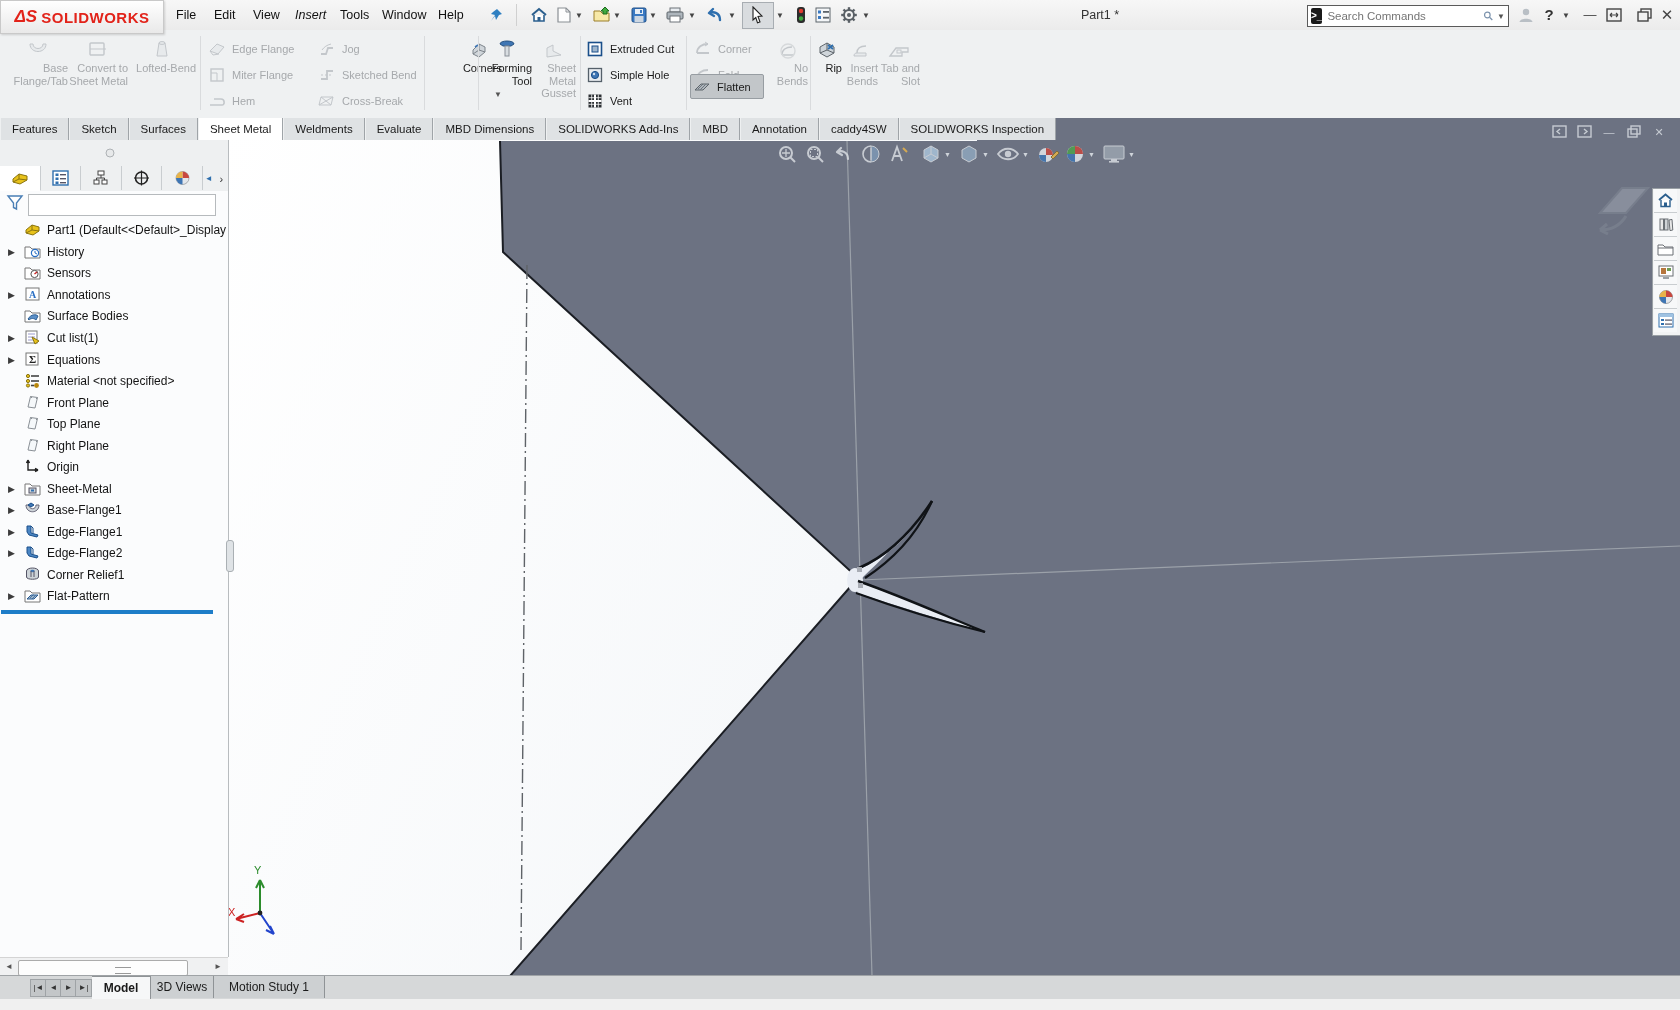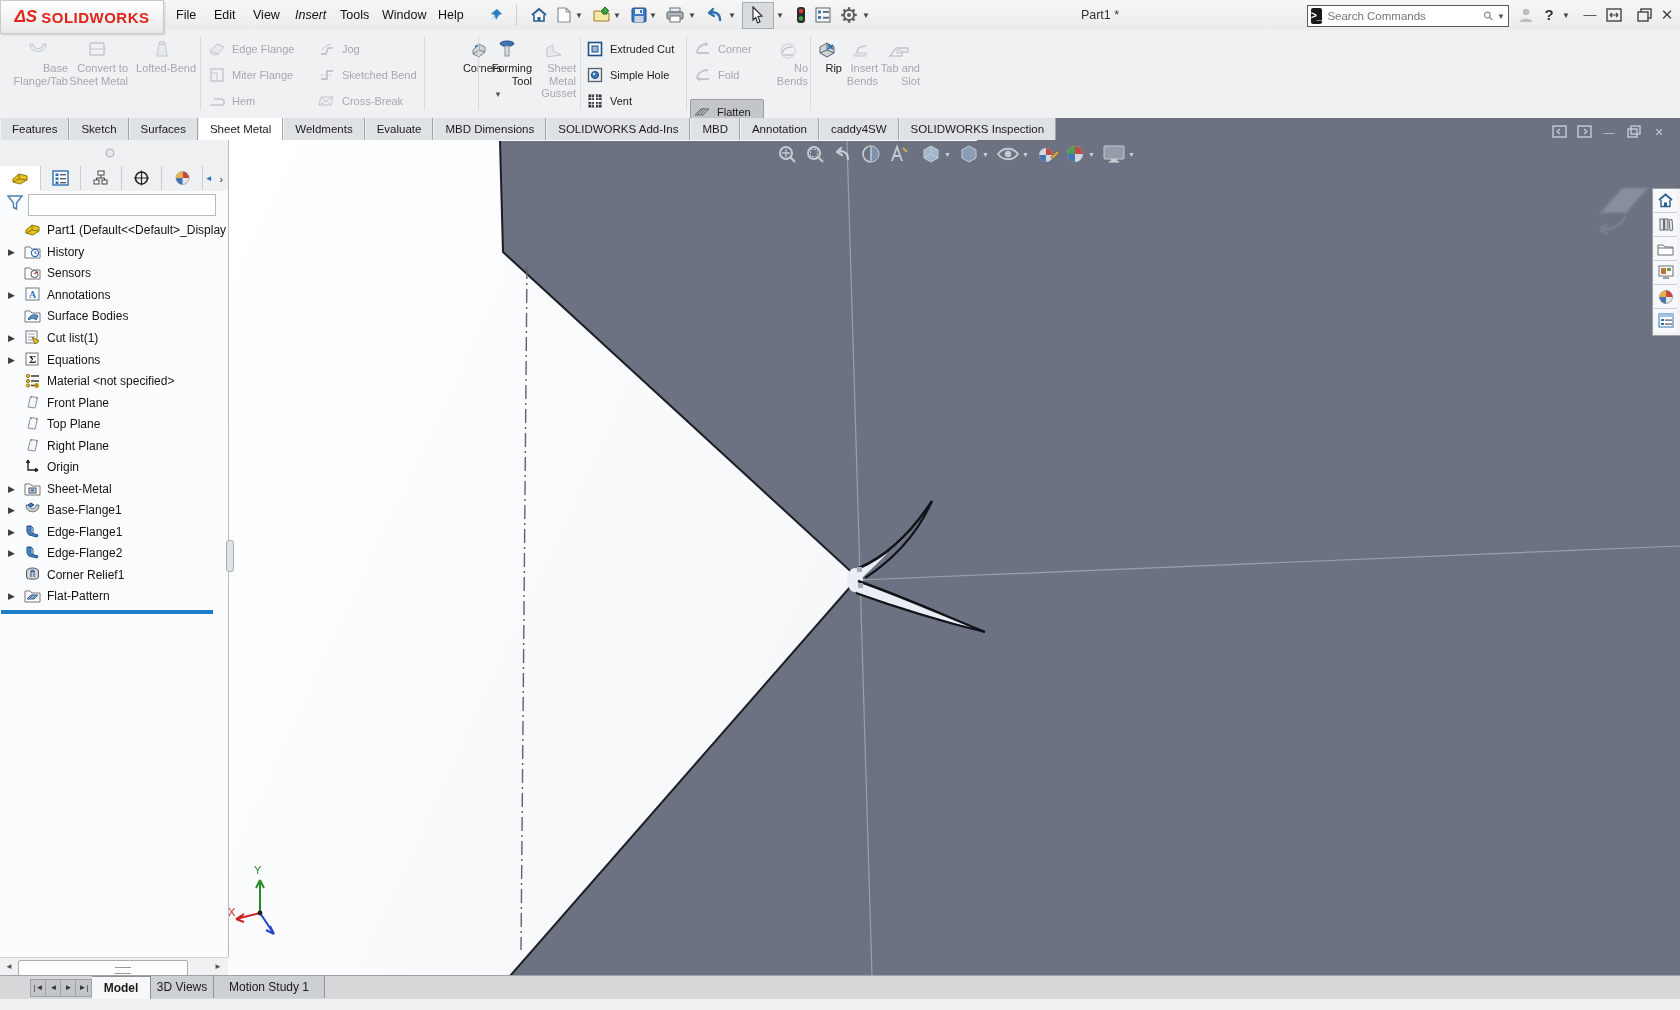--- a/index.html
+++ b/index.html
@@ -378,21 +378,21 @@
     </div>
     <div class="abs rrow" style="left:692px;top:34px;width:72px;">
       <span class="ric">
           <svg width="18" height="16" viewBox="0 0 18 16">
             <path d="M3 12 L15 12 M14 3 C8 3 3 6 3 12" fill="none" stroke="#c3c7cb" stroke-width="1.8"></path>
             <path d="M3 12 L6 10 M3 12 L6 14" fill="none" stroke="#c3c7cb"></path>
           </svg>
         </span>
       <span class="rlabel-d">Fold</span>
     </div>
-    <div class="abs rrow flattenbox" style="left:690px;top:69px;width:72px;height:23px;">
+    <div class="abs rrow flattenbox" style="left:690px;top:44px;width:72px;height:23px;">
       <span class="ric">
           <svg width="18" height="14" viewBox="0 0 18 14">
             <path d="M2 10 L8 4 L16 4 L10 10 Z" fill="#aeb6bd" stroke="#5d646b"></path>
             <path d="M5 9 L10 4 M7.5 9.5 L12.5 4.5 M10 10 L15 5" stroke="#5d646b" stroke-width=".8"></path>
           </svg>
         </span>
       <span class="rlabel-e">Flatten</span>
     </div>
 
     <div class="abs rbig" style="left:768px;width:40px;">

